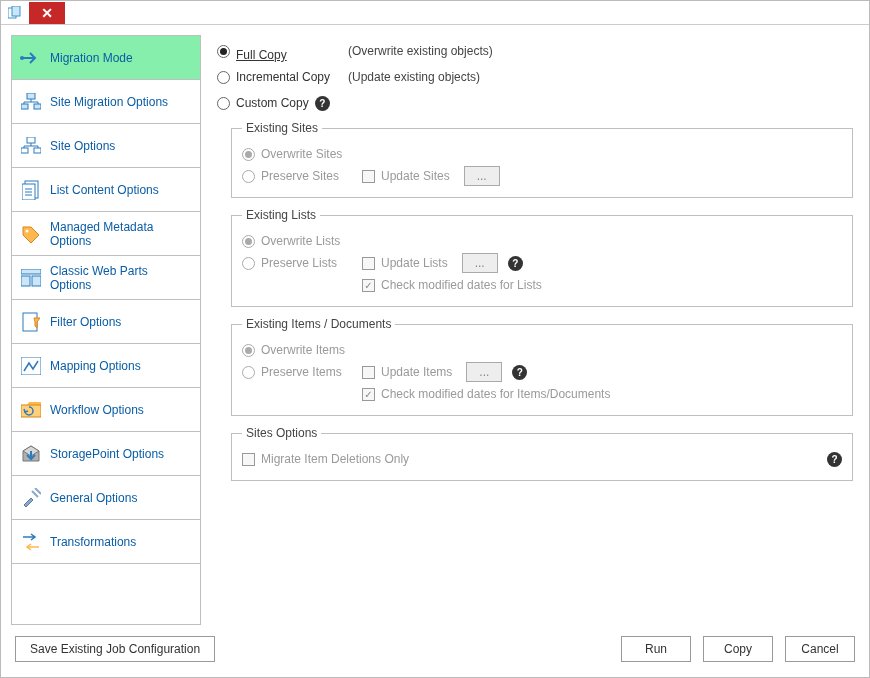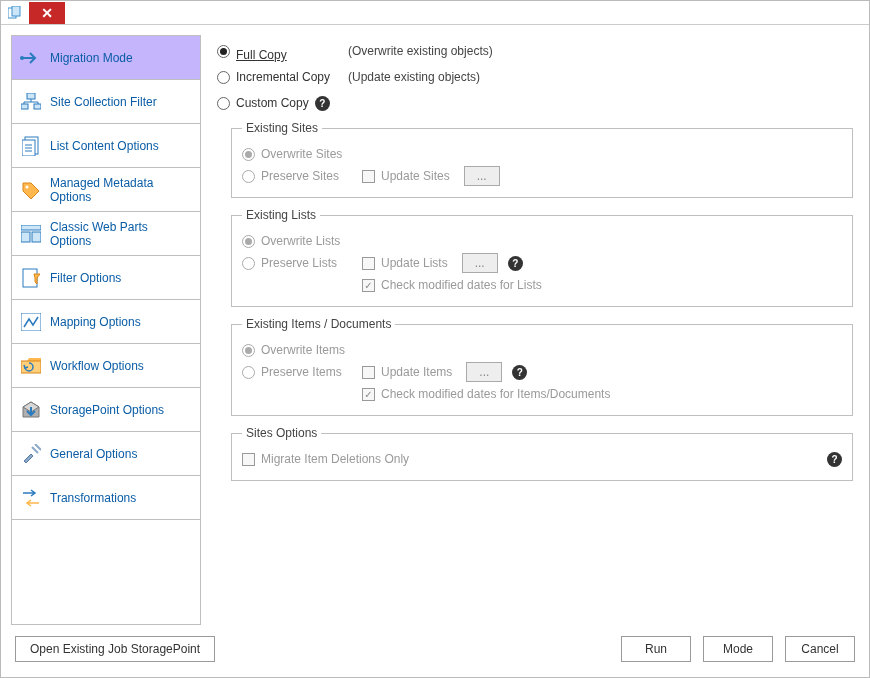--- a/index.html
+++ b/index.html
@@ -45,21 +45,21 @@
     height: 44px;
     display: flex;
     align-items: center;
     padding: 0 8px;
     border-bottom: 1px solid #bfbfbf;
     color: #0a5da6;
     cursor: pointer;
     background: #fff;
   }
   .sidebar-item .sicon { width: 22px; height:22px; margin-right:8px; display:flex;align-items:center;justify-content:center; flex-shrink:0;}
-  .sidebar-item.selected { background: #c4b5fd; color:#0a5da6; }
+  .sidebar-item.selected { background: #86efac; color:#0a5da6; }
   .sidebar-item.selected .label { font-weight: 500; }
   .sidebar-fill { flex:1; }
   .main {
     flex: 1;
     padding: 4px 6px 4px 6px;
     overflow: auto;
   }
   .radio-row { display:flex; align-items:center; height:24px; margin-bottom:2px; }
   .radio-circle {
     width:13px;height:13px;border:1px solid #666;border-radius:50%;
@@ -147,21 +147,35 @@
           <svg width="20" height="18" viewBox="0 0 20 18">
             <rect x="6" y="0" width="8" height="6" fill="#cde6f7" stroke="#2b7bbf"></rect>
             <rect x="0" y="11" width="7" height="5" fill="#cde6f7" stroke="#2b7bbf"></rect>
             <rect x="13" y="11" width="7" height="5" fill="#cde6f7" stroke="#2b7bbf"></rect>
             <line x1="10" y1="6" x2="10" y2="9" stroke="#2b7bbf"></line>
             <line x1="3" y1="11" x2="3" y2="9" stroke="#2b7bbf"></line>
             <line x1="17" y1="11" x2="17" y2="9" stroke="#2b7bbf"></line>
             <line x1="3" y1="9" x2="17" y2="9" stroke="#2b7bbf"></line>
           </svg>
         </span>
-      <span class="label">Site Collection Filter</span>
+      <span class="label">Site Migration Options</span>
+    </div>
+    <div class="sidebar-item">
+      <span class="sicon">
+          <svg width="20" height="18" viewBox="0 0 20 18">
+            <rect x="6" y="0" width="8" height="6" fill="none" stroke="#2b7bbf"></rect>
+            <rect x="0" y="11" width="7" height="5" fill="none" stroke="#2b7bbf"></rect>
+            <rect x="13" y="11" width="7" height="5" fill="none" stroke="#2b7bbf"></rect>
+            <line x1="10" y1="6" x2="10" y2="9" stroke="#2b7bbf"></line>
+            <line x1="3" y1="11" x2="3" y2="9" stroke="#2b7bbf"></line>
+            <line x1="17" y1="11" x2="17" y2="9" stroke="#2b7bbf"></line>
+            <line x1="3" y1="9" x2="17" y2="9" stroke="#2b7bbf"></line>
+          </svg>
+        </span>
+      <span class="label">Site Options</span>
     </div>
     <div class="sidebar-item">
       <span class="sicon">
           <svg width="18" height="20" viewBox="0 0 18 20">
             <rect x="3" y="1" width="13" height="17" fill="none" stroke="#2b7bbf"></rect>
             <rect x="0" y="4" width="13" height="16" fill="#fff" stroke="#2b7bbf"></rect>
             <line x1="3" y1="9" x2="10" y2="9" stroke="#2b7bbf"></line>
             <line x1="3" y1="12" x2="10" y2="12" stroke="#2b7bbf"></line>
             <line x1="3" y1="15" x2="10" y2="15" stroke="#2b7bbf"></line>
           </svg>
@@ -365,18 +379,18 @@
           <span style="flex:1"></span>
           <span class="help-circle" style="margin-left:90px">?</span>
         </div>
       </div>
     </fieldset>
 
   </div>
 </div>
 
 <div class="footer">
-  <div class="btn wide">Open Existing Job StoragePoint</div>
+  <div class="btn wide">Save Existing Job Configuration</div>
   <div class="footer-spacer"></div>
   <div class="btn">Run</div>
-  <div class="btn">Mode</div>
+  <div class="btn">Copy</div>
   <div class="btn">Cancel</div>
 </div>
 
 </body></html>

